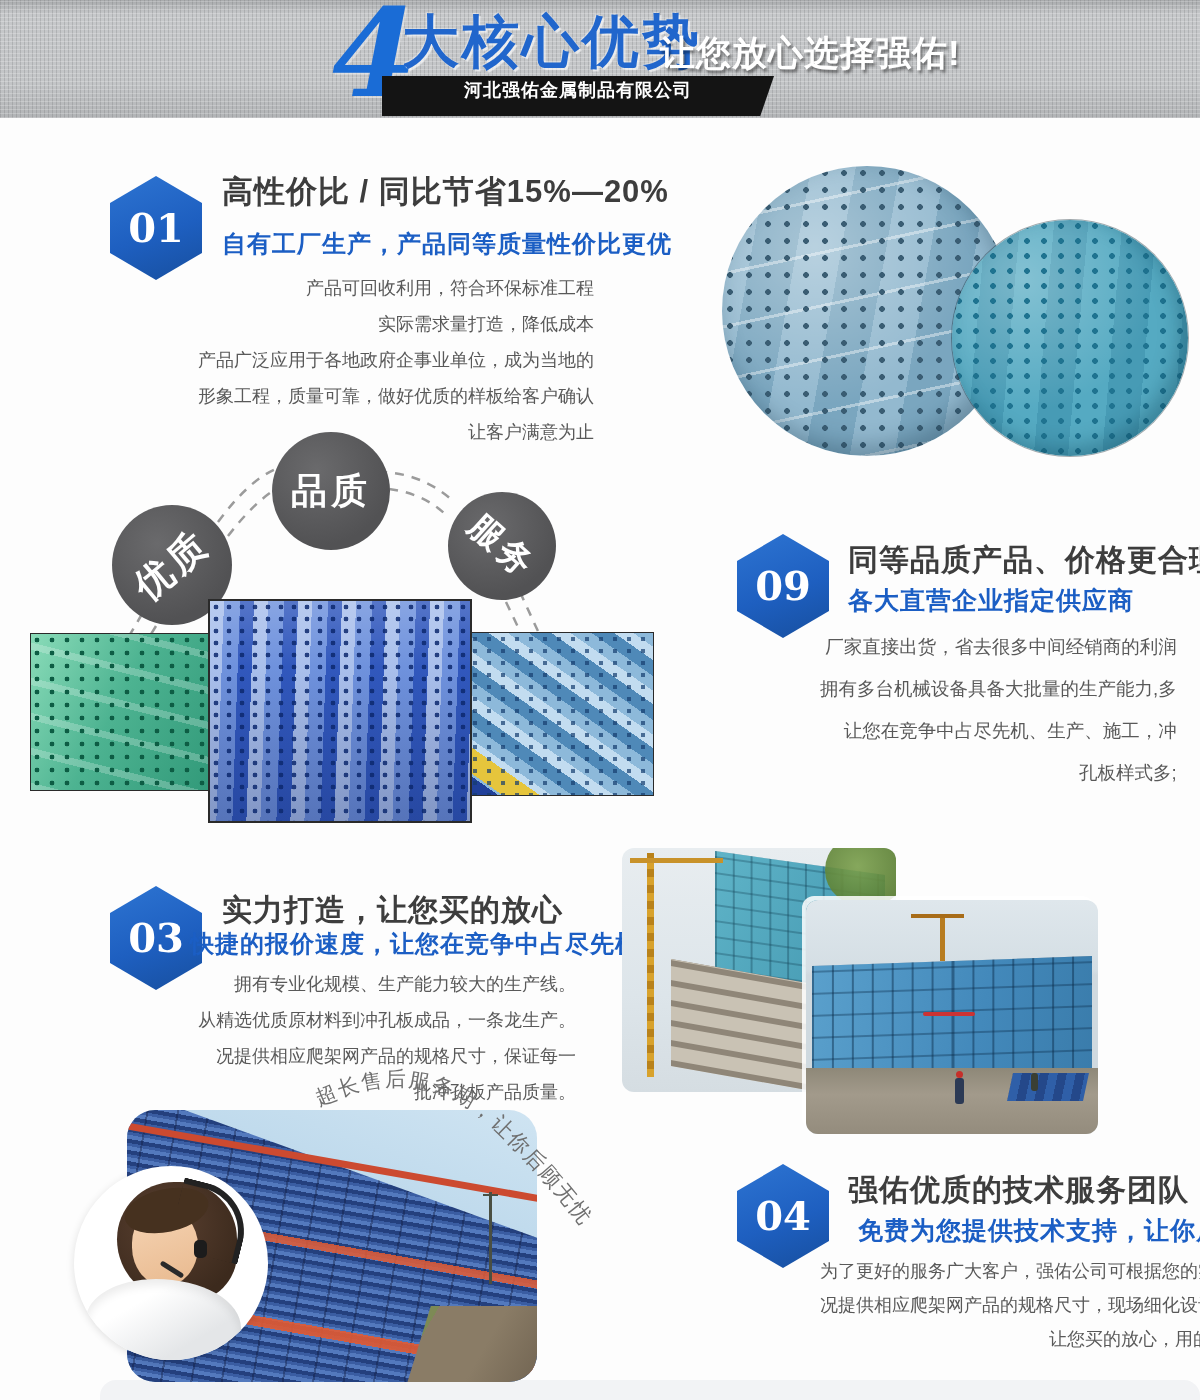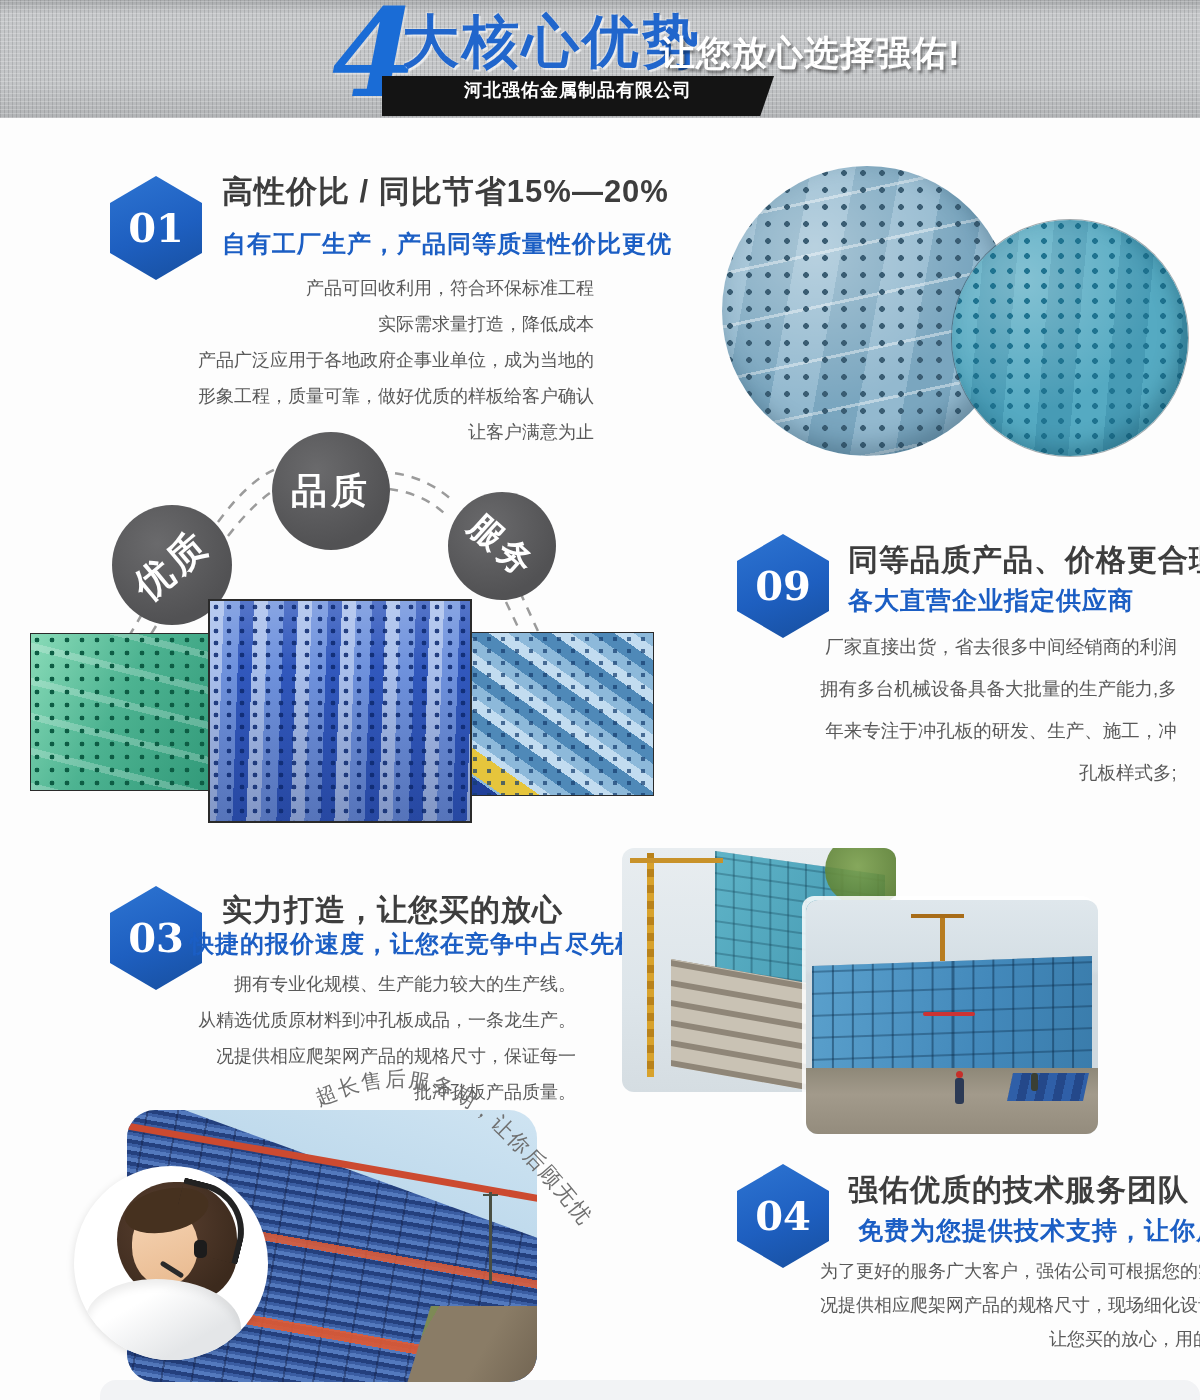--- a/index.html
+++ b/index.html
@@ -228,21 +228,21 @@
   <div class="panel-photo panel-light"></div>
 
   <div class="hex" style="left:737px;top:534px;">
     <span>09</span>
   </div>
   <div class="adv-title" style="left:848px;top:540px;font-size:30px;">同等品质产品、价格更合理</div>
   <div class="adv-subtitle" style="left:848px;top:584px;font-size:25px;">各大直营企业指定供应商</div>
   <div class="adv-body lh42" style="left:820px;top:626px;font-size:18.5px;">
       <div class="line">厂家直接出货，省去很多中间经销商的利润</div>
       <div class="line">拥有多台机械设备具备大批量的生产能力,多</div>
-      <div class="line">年来专注于冲孔板的研发、生产、施工，冲</div>
+      <div class="line">让您在竞争中占尽先机、生产、施工，冲</div>
       <div class="line">孔板样式多;</div>
     </div>
 
   <div class="cphoto back">
     <div class="art b-building"></div>
     <div class="art b-floors"></div>
     <div class="art b-crane"></div>
     <div class="art b-crane-arm"></div>
     <div class="art b-tree"></div>
   </div>

